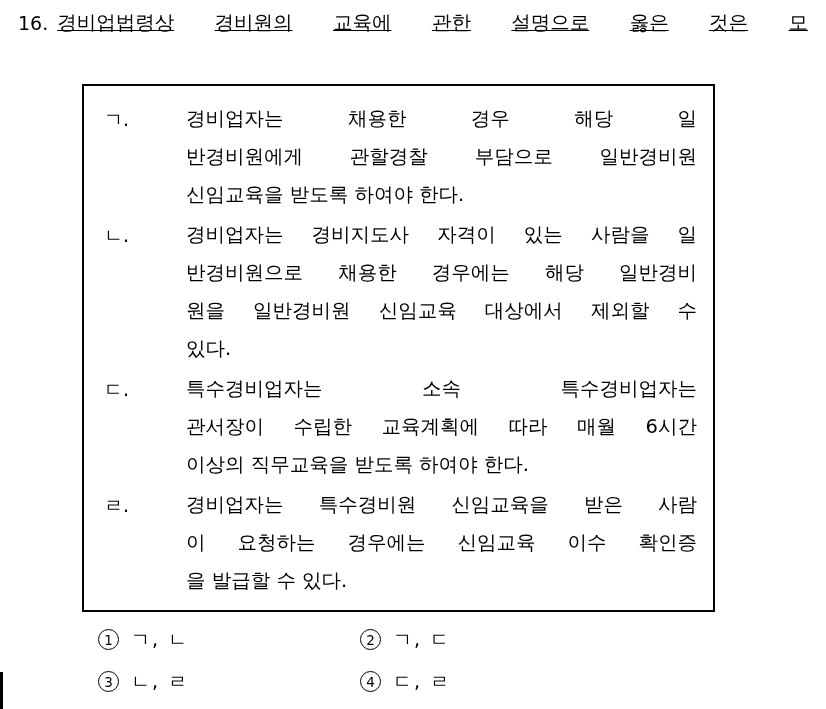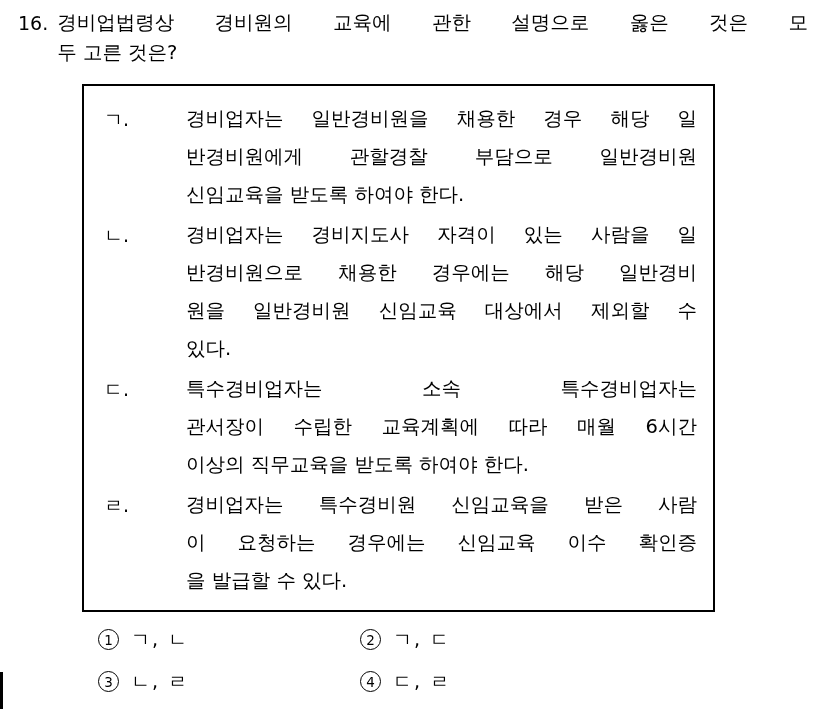--- a/index.html
+++ b/index.html
@@ -47,20 +47,21 @@
   .stem-line {
     display: block;
     white-space: nowrap;
   }
   .stem-line.justify {
     display: flex;
     justify-content: space-between;
   }
   .stem-line.justify > span {
     white-space: pre;
+    text-decoration: underline;
   }
 
   
   .box {
     position: absolute;
     left: 82px;
     top: 84px;
     width: 633px;
     height: 528px;
     border: 2px solid #000000;
@@ -158,33 +159,31 @@
       <span class="stem-line justify">
         <span>경비업법령상</span>
           <span>경비원의</span>
           <span>교육에</span>
           <span>관한</span>
           <span>설명으로</span>
           <span>옳은</span>
           <span>것은</span>
           <span>모</span>
       </span>
-      <span class="stem-line">두 고른 것은?</span>
     </div>
   </div>
 
   <div class="box">
     <div class="items">
 
       <div class="item">
         <div class="item-mark">ㄱ.</div>
         <div class="item-body">
           <div class="line">
             <span>경비업자는</span>
-              <span>일반경비원을</span>
               <span>채용한</span>
               <span>경우</span>
               <span>해당</span>
               <span>일</span>
           </div>
           <div class="line">
             <span>반경비원에게</span>
               <span>관할경찰</span>
               <span>부담으로</span>
               <span>일반경비원</span>

